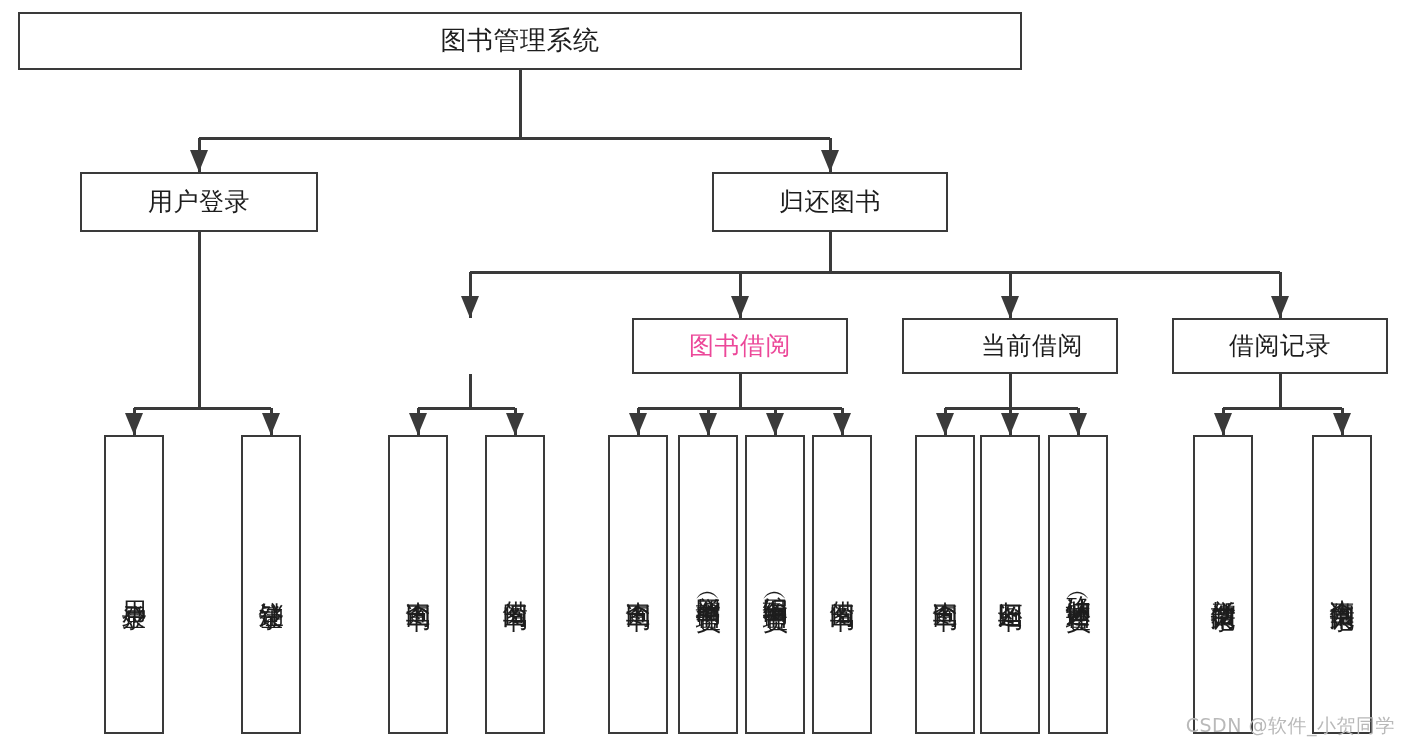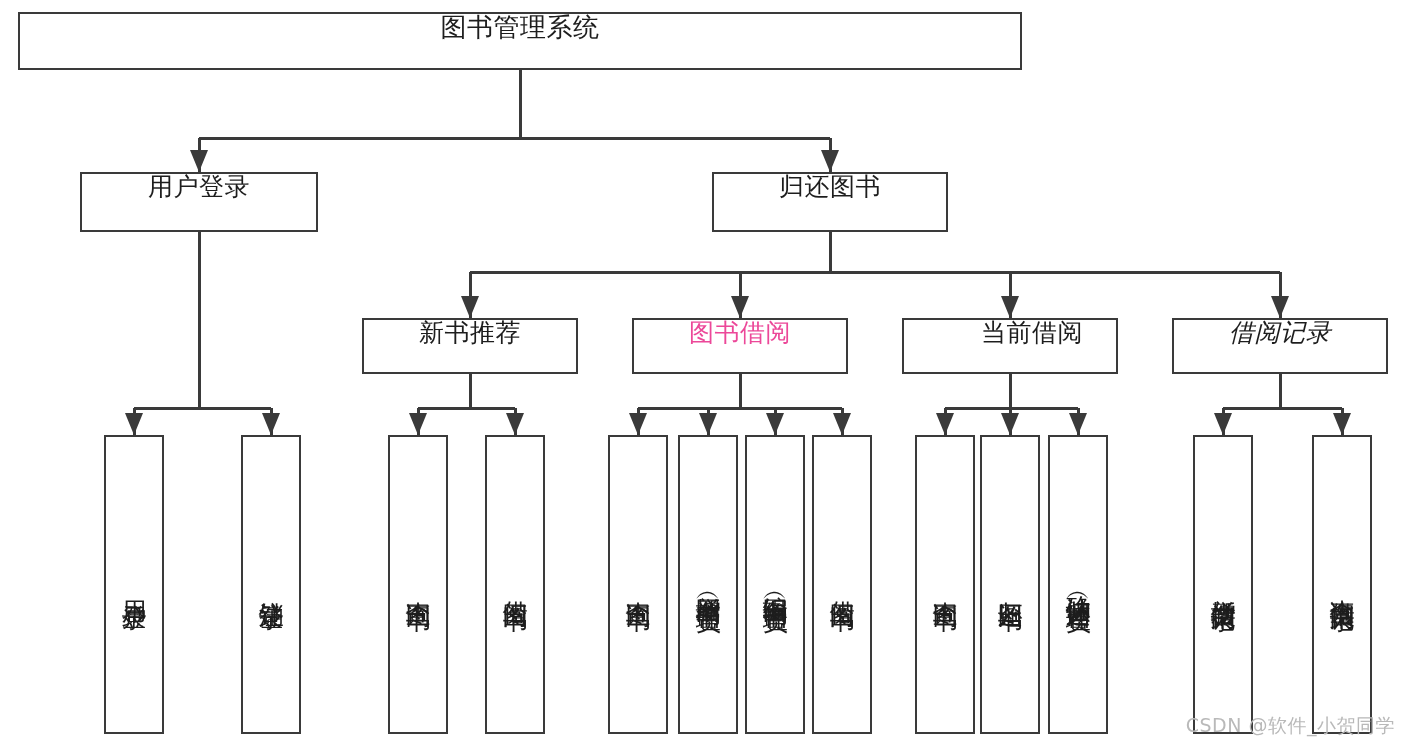--- a/index.html
+++ b/index.html
@@ -26,21 +26,21 @@
     height: 747px;
     pointer-events: none;
   }
   .node {
     position: absolute;
     box-sizing: border-box;
     border: 2.5px solid #3a3a3a;
     background: #ffffff;
     color: #1d1d1d;
     display: flex;
-    align-items: flex-start;
+    align-items: center;
     justify-content: center;
     line-height: 1.05;
   }
   .node .label {
     display: block;
     text-align: center;
     white-space: pre;
   }
   
   .node.h .label {
@@ -138,30 +138,27 @@
     <span class="label">图书管理系统</span>
   </div>
 
   <div class="node h" style="left: 80px; top: 172px; width: 238px; height: 60px; border-color: rgb(58, 58, 58); background: rgb(255, 255, 255); color: rgb(29, 29, 29);">
     <span class="label">用户登录</span>
   </div>
   <div class="node h" style="left: 712px; top: 172px; width: 236px; height: 60px; border-color: rgb(58, 58, 58); background: rgb(255, 255, 255); color: rgb(29, 29, 29);">
     <span class="label">归还图书</span>
   </div>
 
-  <div class="node h" style="left: 362px; top: 318px; width: 216px; height: 56px; border-color: rgb(58, 58, 58); background: rgb(255, 255, 255); color: rgb(29, 29, 29);">
-    <span class="label">新书推荐</span>
-  </div>
   <div class="node h" style="left: 632px; top: 318px; width: 216px; height: 56px; border-color: rgb(58, 58, 58); background: rgb(255, 255, 255); color: #ec4899;">
     <span class="label">图书借阅</span>
   </div>
   <div class="node h" style="left: 902px; top: 318px; width: 216px; height: 56px; border-color: rgb(58, 58, 58); background: rgb(255, 255, 255); color: rgb(29, 29, 29); padding-left: 44px;">
     <span class="label">当前借阅</span>
   </div>
-  <div class="node h" style="left: 1172px; top: 318px; width: 216px; height: 56px; border-color: rgb(58, 58, 58); background: rgb(255, 255, 255); color: rgb(29, 29, 29); font-style: italic;">
+  <div class="node h" style="left: 1172px; top: 318px; width: 216px; height: 56px; border-color: rgb(58, 58, 58); background: rgb(255, 255, 255); color: rgb(29, 29, 29);">
     <span class="label">借阅记录</span>
   </div>
 
   <div class="node v" style="left: 104px; top: 435px; width: 60px; height: 299px; border-color: rgb(58, 58, 58); background: rgb(255, 255, 255); color: rgb(29, 29, 29);">
     <span class="label">用户登录</span>
   </div>
   <div class="node v" style="left: 241px; top: 435px; width: 60px; height: 299px; border-color: rgb(58, 58, 58); background: rgb(255, 255, 255); color: rgb(29, 29, 29);">
     <span class="label">注销登录</span>
   </div>
 

